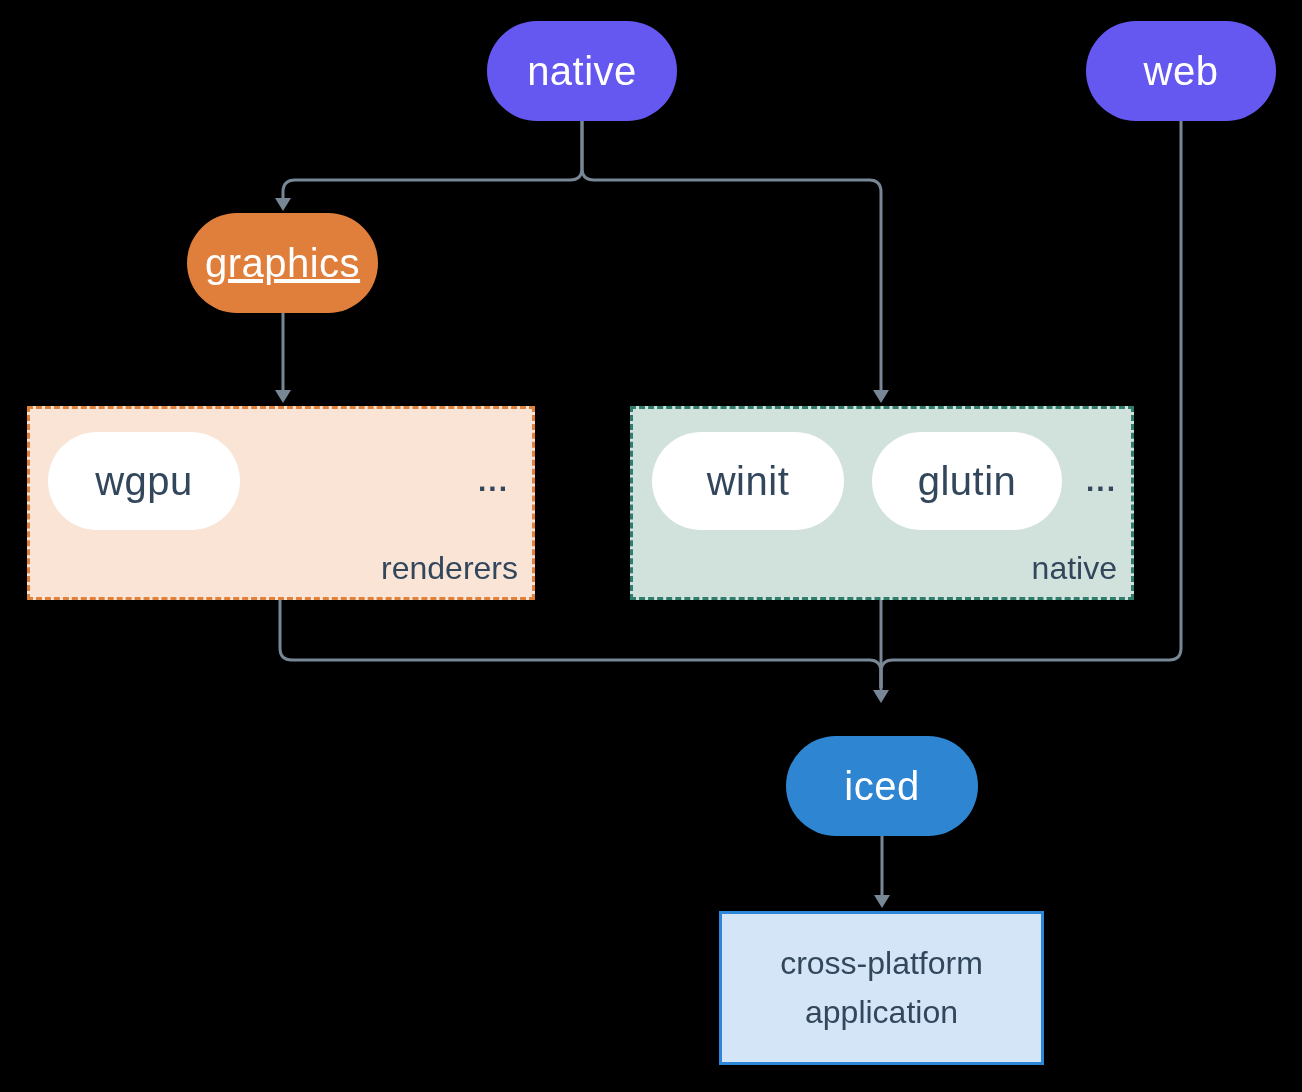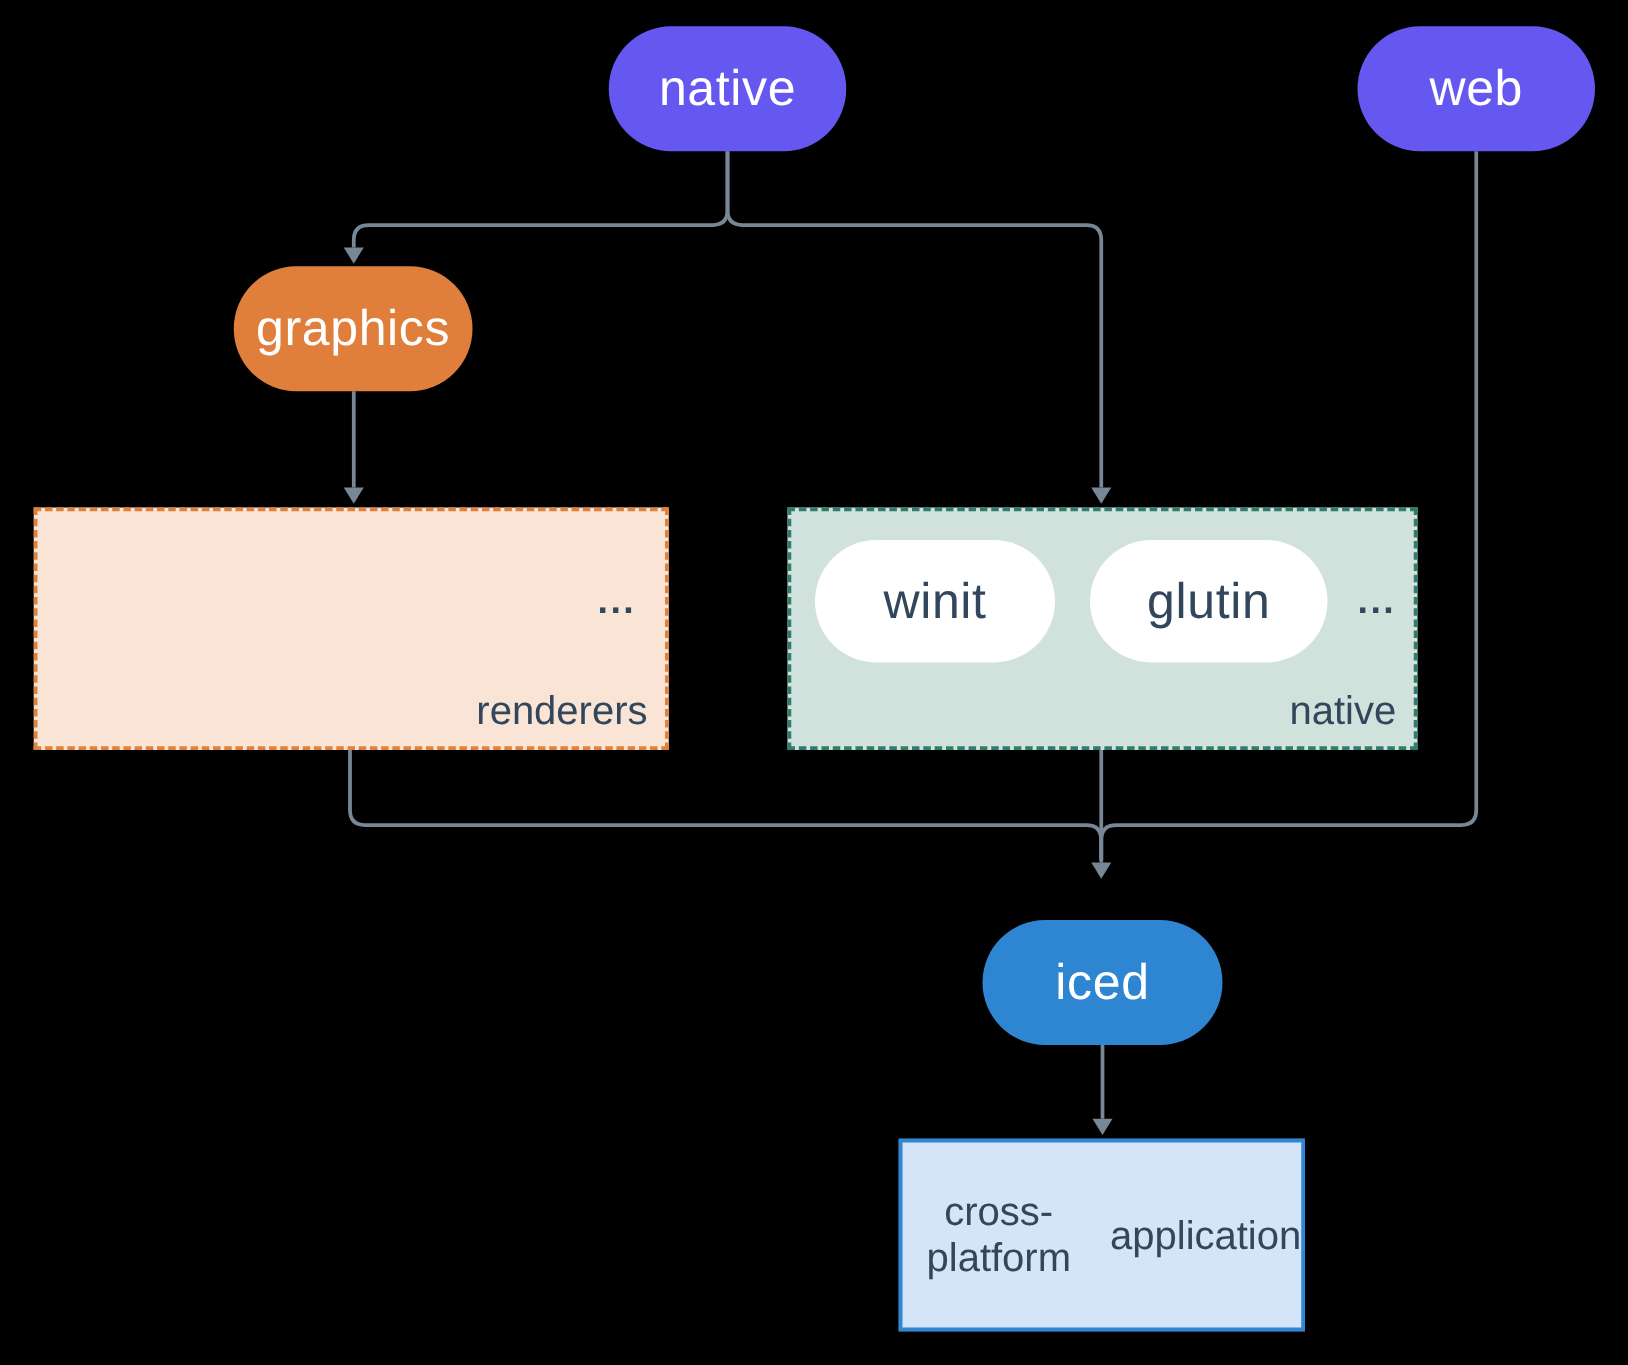--- a/index.html
+++ b/index.html
@@ -33,21 +33,21 @@
 
   .pill {
     position:absolute;
     display:flex; align-items:center; justify-content:center;
     border-radius:50px;
     font-size:40px;
     letter-spacing:0.5px;
   }
   .pill.big { width:190px; height:100px; color:var(--text_light); }
   .pill.purple { background:var(--node_purple); }
-  .pill.orange { background:var(--node_orange); }
+  .pill.orange { background:var(--node_orange);text-decoration:underline; }
   .pill.blue { background:var(--node_blue); }
   .pill.white {
     background:#FFFFFF; color:var(--text_dark);
     width:192px; height:98px; border-radius:49px;
   }
 
   .group {
     position:absolute;
     width:508px; height:194px;
   }
@@ -70,21 +70,21 @@
     display:flex; align-items:center;
     font-size:30px; color:var(--text_dark); font-weight:bold;
     letter-spacing:2px;
   }
 
   .app-box {
     position:absolute; left:719px; top:911px;
     width:325px; height:154px;
     background:var(--app_bg);
     border:3px solid var(--app_border);
-    display:flex; flex-direction:row;
+    display:flex; flex-direction:column;
     align-items:center; justify-content:center;
     gap:12px;
     font-size:32px; color:var(--text_dark);
     text-align:center;
   }
 </style>
 </head>
 <body>
 
 <svg class="layer" viewBox="0 0 1302 1092" xmlns="http://www.w3.org/2000/svg">
@@ -115,20 +115,23 @@
 
 <div class="pill big purple" style="left:1086px; top:21px;">
   <span>web</span>
 </div>
 
 <div class="pill big orange" style="left:187px; top:213px; width:191px;">
   <span>graphics</span>
 </div>
 
 <div class="group renderers">
+  <div class="pill white" style="left:18px; top:23px;">
+    <span>wgpu</span>
+  </div>
   <span class="ellipsis" style="left:448px;">...</span>
   <span class="group-label">renderers</span>
 </div>
 
 <div class="group shells">
   <div class="pill white" style="left:239px; top:23px; width:190px;">
     <span>glutin</span>
   </div>
   <div class="pill white" style="left:19px; top:23px;">
     <span>winit</span>

